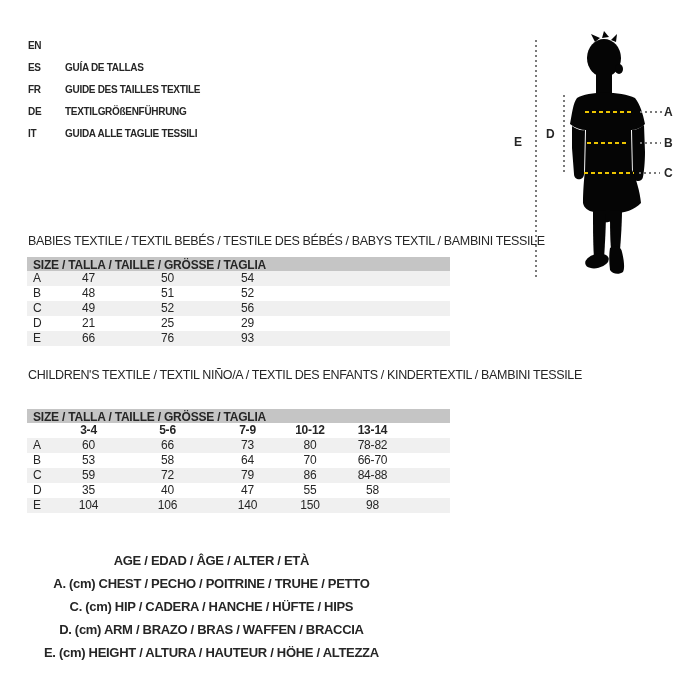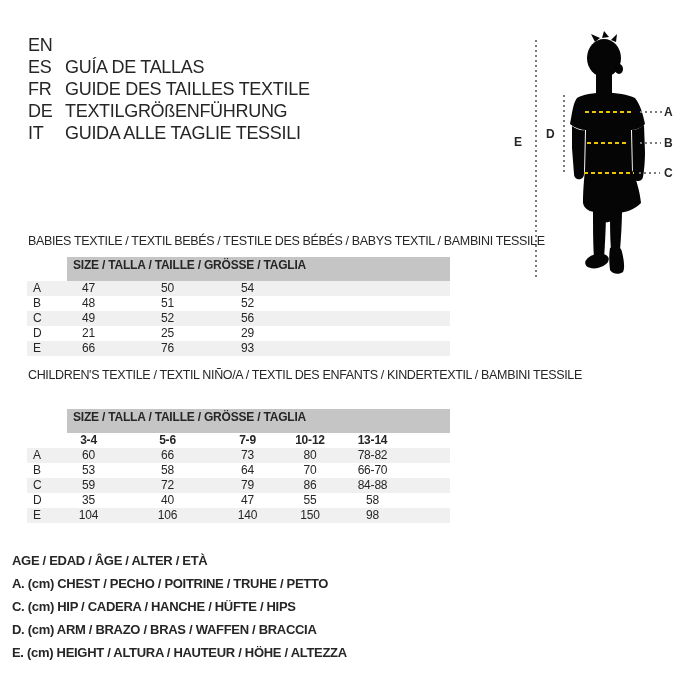--- a/index.html
+++ b/index.html
@@ -4,29 +4,29 @@
 <style>
   html,body{margin:0;padding:0;}
   body{
     width:700px;height:700px;background:#ffffff;position:relative;overflow:hidden;
     font-family:"Liberation Sans", sans-serif;color:#262626;
     -webkit-font-smoothing:antialiased;
   }
   .abs{position:absolute;}
 
   
-  .lang-row{display:flex;height:22px;align-items:center;font-weight:normal;font-size:18px;letter-spacing:-0.3px;}
+  .lang-row{display:flex;height:22px;align-items:center;font-weight:bold;font-size:10px;letter-spacing:-0.3px;}
   .lang-code{width:37px;flex:0 0 37px;}
 
   
   .sec-title{font-weight:normal;font-size:12.5px;letter-spacing:-0.35px;white-space:nowrap;}
 
   
   .tbl{width:423px;font-size:12px;letter-spacing:-0.2px;}
-  .tbl-bar{height:24px;line-height:16px;background:#c5c5c5;font-weight:bold;padding-left:6px;box-sizing:border-box;white-space:nowrap;margin-left:40px;}
+  .tbl-bar{height:14px;line-height:16px;background:#c5c5c5;font-weight:bold;padding-left:6px;box-sizing:border-box;white-space:nowrap;}
   .trow{display:grid;grid-template-columns:30px 63px 95px 65px 60px 65px 45px;height:15px;line-height:15px;}
   .trow .c{text-align:center;}
   .trow .lab{padding-left:6px;}
   .trow.colhead{font-weight:bold;}
   .stripe{background:#f0f0f0;}
 
   
   .legend-line{height:23px;line-height:23px;font-weight:bold;font-size:13px;letter-spacing:-0.3px;white-space:nowrap;}
 
   
@@ -211,19 +211,19 @@
     <span class="lab">E</span>
     <span class="c">104</span>
     <span class="c">106</span>
     <span class="c">140</span>
     <span class="c">150</span>
     <span class="c">98</span>
     <span></span>
   </div>
 </div>
 
-<div class="abs" style="left:12px;top:549px;">
+<div class="abs" style="left:44px;top:549px;text-align:center;">
   <div class="legend-line">AGE / EDAD / ÂGE / ALTER / ETÀ</div>
   <div class="legend-line">A. (cm) CHEST / PECHO / POITRINE / TRUHE / PETTO</div>
   <div class="legend-line">C. (cm) HIP / CADERA / HANCHE / HÜFTE / HIPS</div>
   <div class="legend-line">D. (cm) ARM / BRAZO / BRAS / WAFFEN / BRACCIA</div>
   <div class="legend-line">E. (cm) HEIGHT / ALTURA / HAUTEUR / HÖHE / ALTEZZA</div>
 </div>
 
 </body></html>

